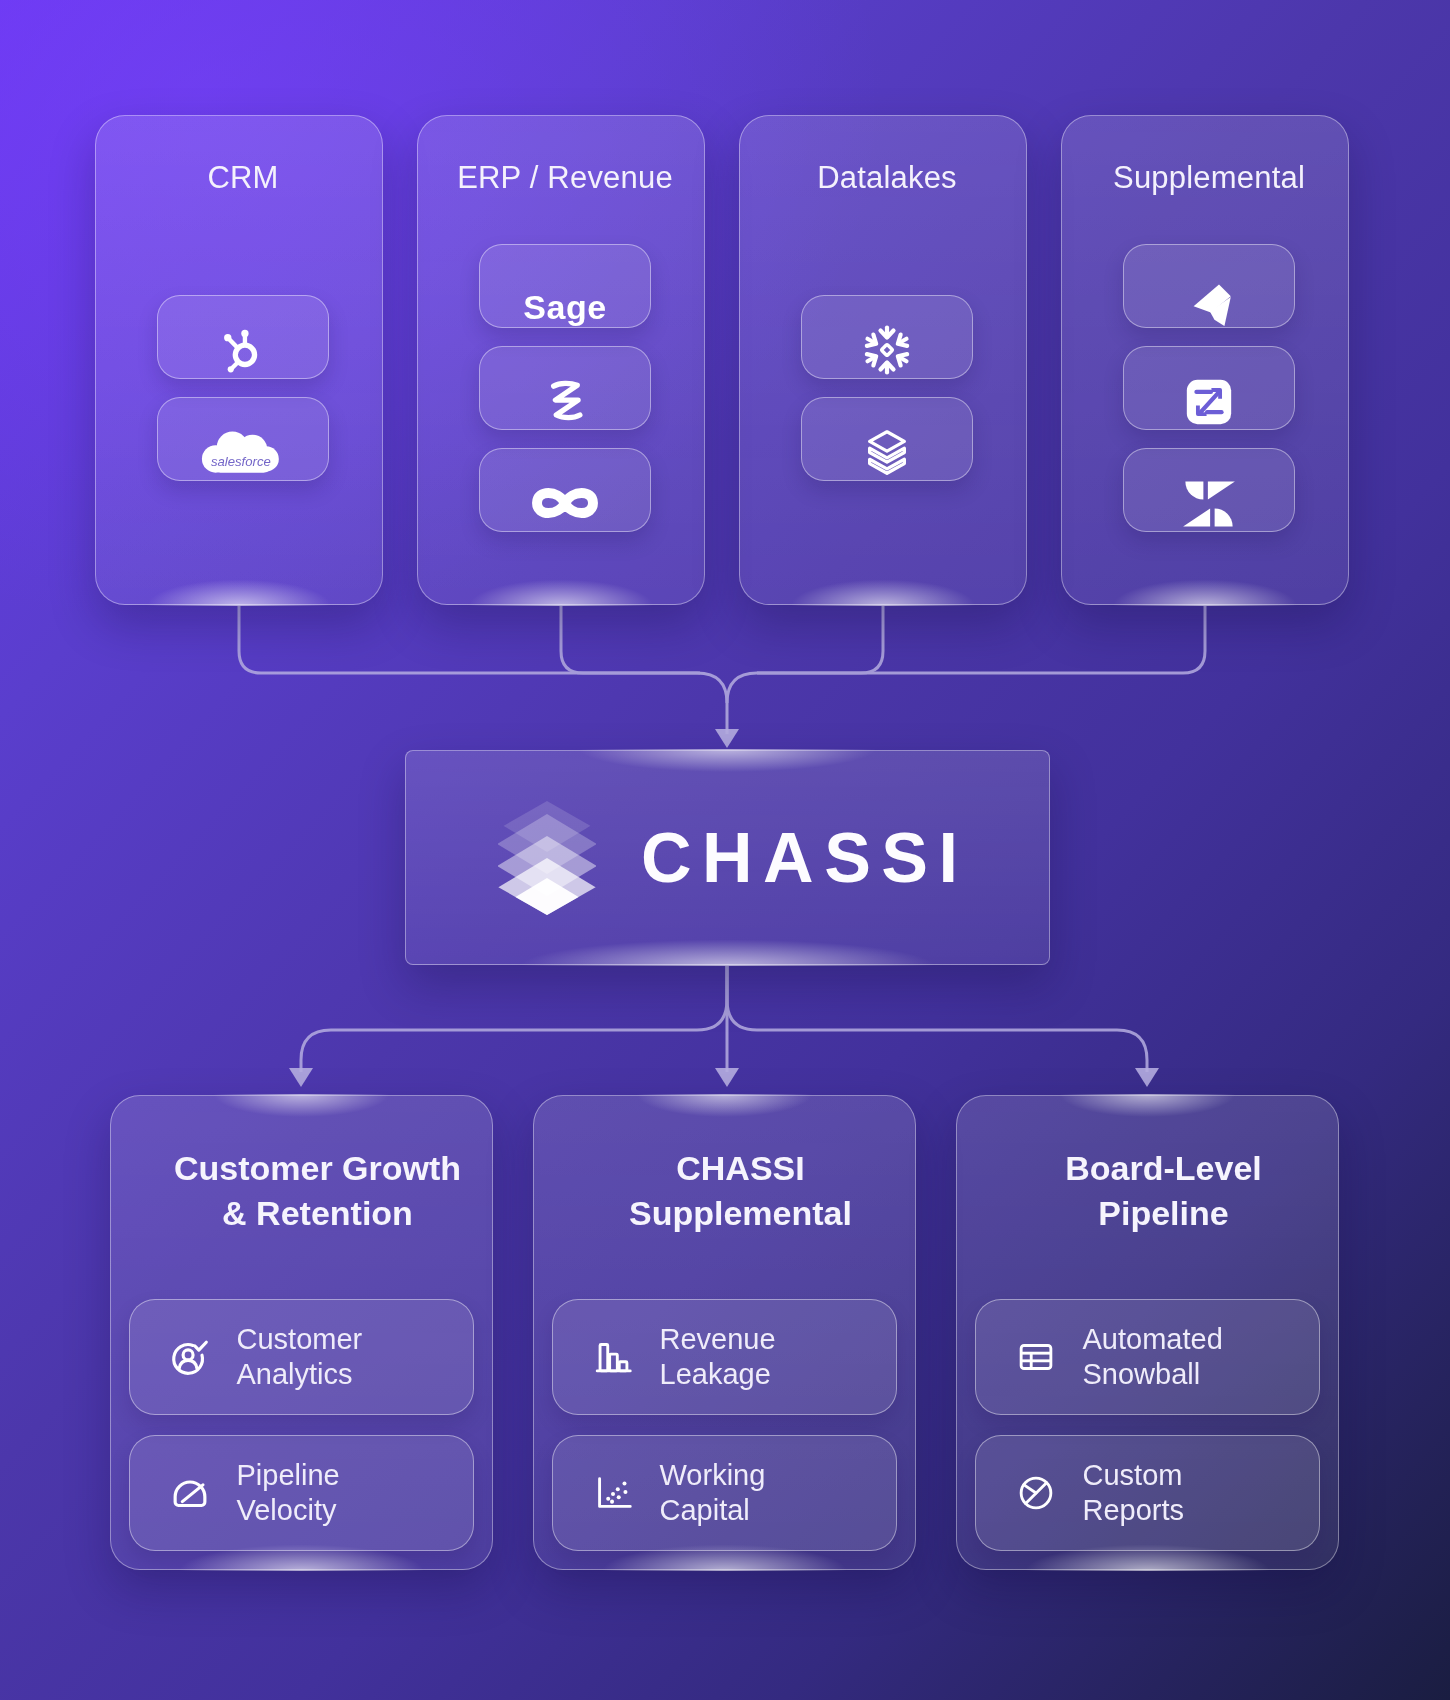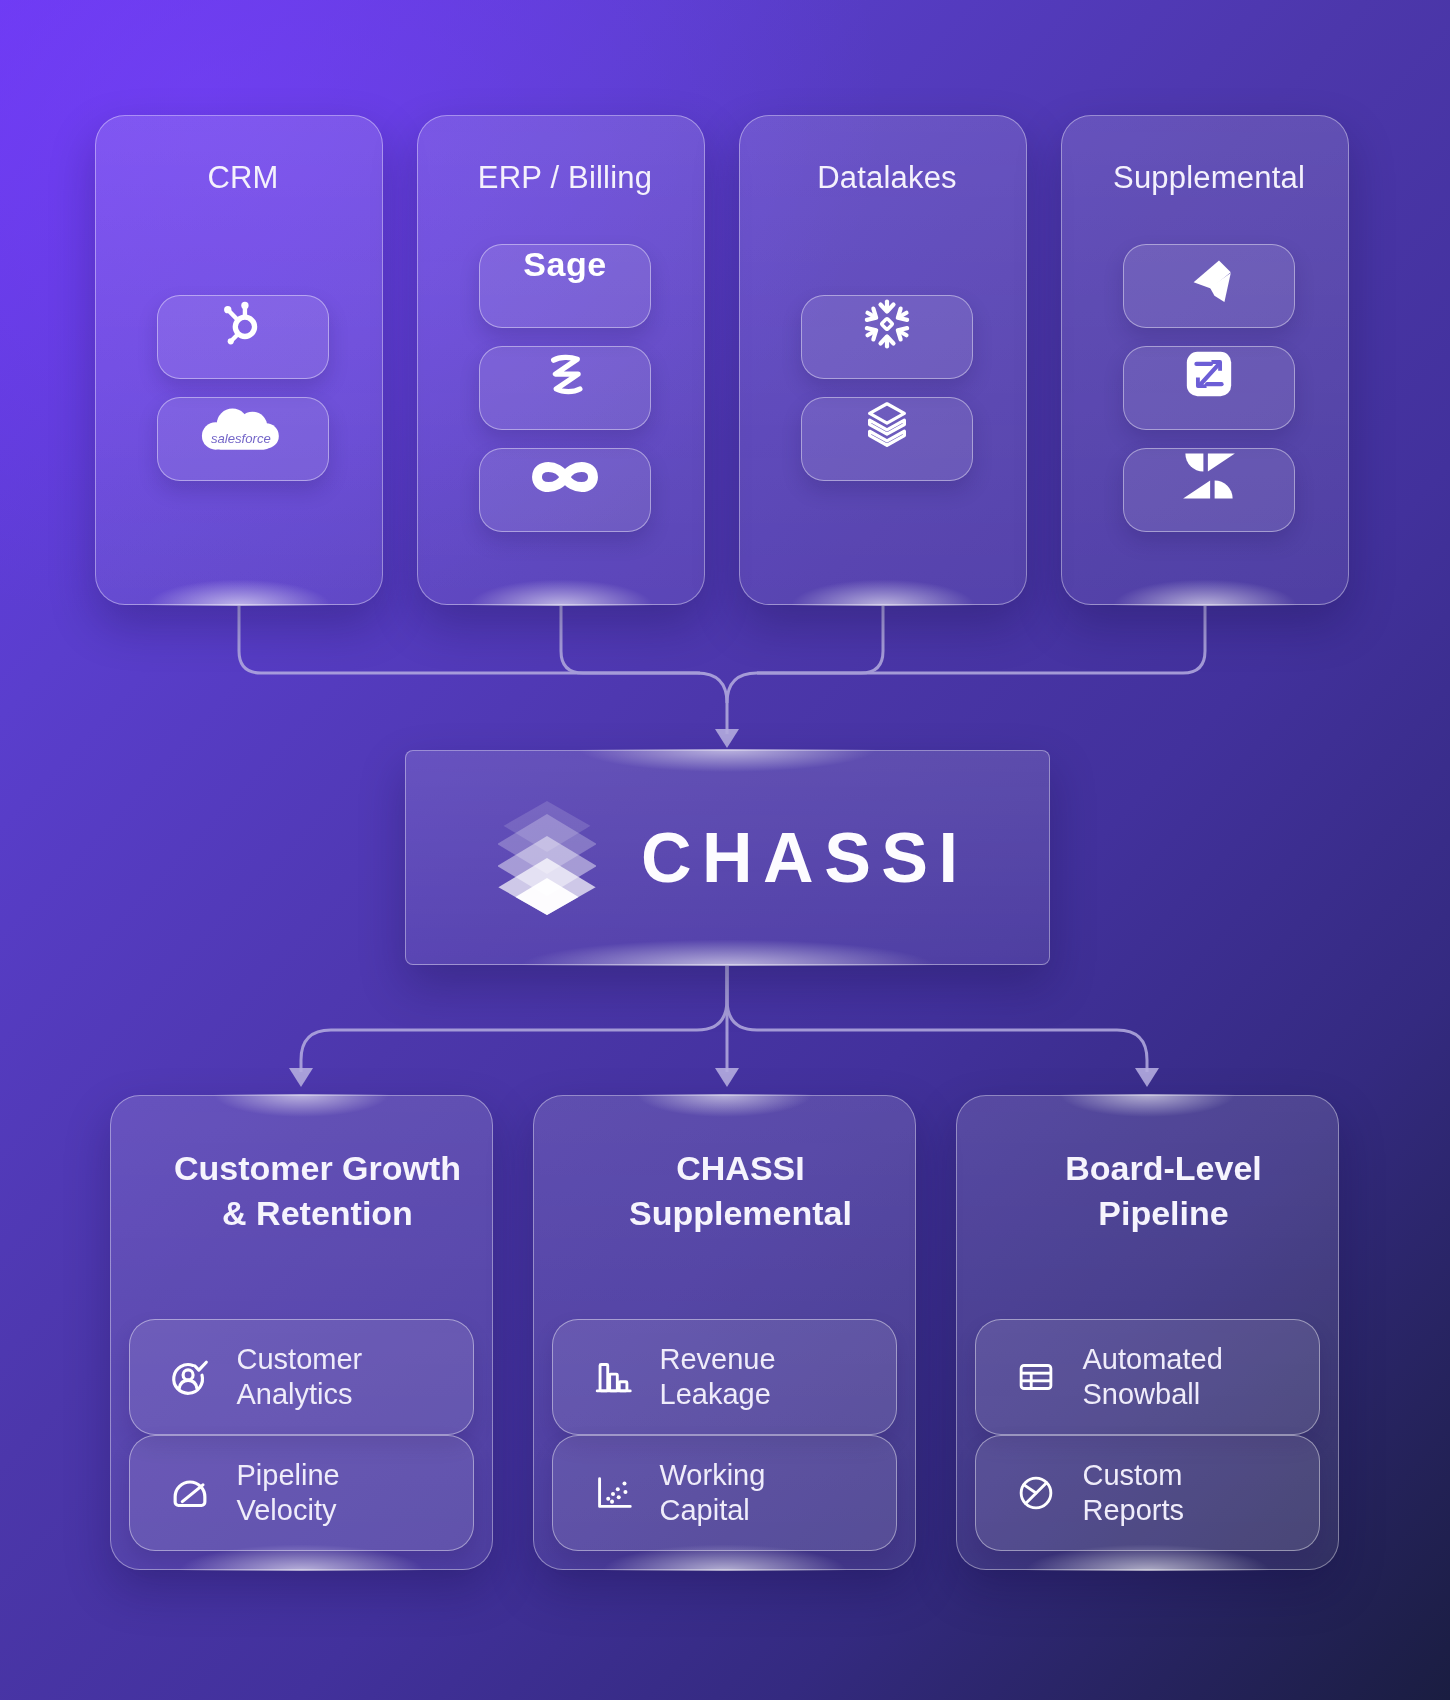--- a/index.html
+++ b/index.html
@@ -28,34 +28,34 @@
     content:"";position:absolute;left:16%;right:16%;top:-2px;height:26px;pointer-events:none;
     border-radius:30px 30px 0 0;
     background:radial-gradient(50% 130% at 50% 0%, rgba(255,255,255,.58), rgba(255,255,255,0) 68%);
   }
   
   .src-card{width:288px;height:490px;top:115px;display:flex;flex-direction:column;padding-left:8px;}
   .src-title{margin-top:44px;text-align:center;font-size:31px;font-weight:500;color:#f4f1fc;letter-spacing:.2px;}
   .tiles{flex:1;display:flex;flex-direction:column;justify-content:center;align-items:center;gap:18px;padding-bottom:24px;}
   .tile{
     width:172px;height:84px;border-radius:23px;flex:0 0 auto;
-    display:flex;align-items:flex-start;justify-content:center;
+    display:flex;align-items:flex-end;justify-content:center;
     background:rgba(255,255,255,.10);
     border:1.4px solid rgba(255,255,255,.42);
     box-shadow:0 10px 20px rgba(28,15,80,.18);
   }
   .sage-word{font-size:34px;font-weight:600;color:#fff;letter-spacing:.5px;}
   
   .hub-card{left:405px;top:750px;width:645px;height:215px;border-radius:8px;
     display:flex;align-items:center;justify-content:center;gap:44px;}
   .hub-word{font-size:70px;font-weight:700;color:#fdfcff;letter-spacing:.15em;margin-right:-.15em;}
   
   .out-card{top:1095px;width:383px;height:475px;padding-left:32px;}
   .out-title{margin-top:50px;text-align:center;font-size:34px;font-weight:600;color:#f6f4fd;line-height:1.32;}
-  .otiles{position:absolute;left:18px;right:18px;bottom:18px;display:flex;flex-direction:column;}
+  .otiles{position:absolute;left:18px;right:18px;bottom:18px;display:flex;flex-direction:column;gap:20px;}
   .otile{
     height:116px;border-radius:26px;display:flex;align-items:center;justify-content:center;gap:24px;
     background:rgba(255,255,255,.10);
     border:1.4px solid rgba(255,255,255,.42);
     box-shadow:0 10px 20px rgba(28,15,80,.16);
     padding:0 14px;
   }
   .olabel{font-size:29px;line-height:1.22;color:#efecfa;font-weight:500;max-width:200px;}
   .oicon{flex:0 0 auto;display:flex;}
   svg{display:block;}
@@ -115,21 +115,21 @@
               <rect x="20" y="32" width="58" height="17" rx="8.5"></rect>
             </g>
             <text x="48" y="43" text-anchor="middle" font-size="12.5" font-style="italic" font-family="Liberation Sans, sans-serif" fill="#7466c8">salesforce</text>
           </svg>
         </span>
       </div>
     </div>
   </div>
 
   <div class="glass src-card edge-b" style="left:417px;">
-    <div class="src-title">ERP / Billing</div>
+    <div class="src-title">ERP / Revenue</div>
     <div class="tiles">
       <div class="tile">
         <div class="sage-word">Sage</div>
       </div>
       <div class="tile">
         <span>
           <svg width="56" height="56" viewBox="0 0 64 64">
             <path d="M19,15 C26,11 38,11 46,14 L21,31 L47,31 L22,48 C30,52 42,52 49,48" stroke="#fff" stroke-width="6" stroke-linecap="round" stroke-linejoin="round" fill="none"></path>
           </svg>
         </span>

